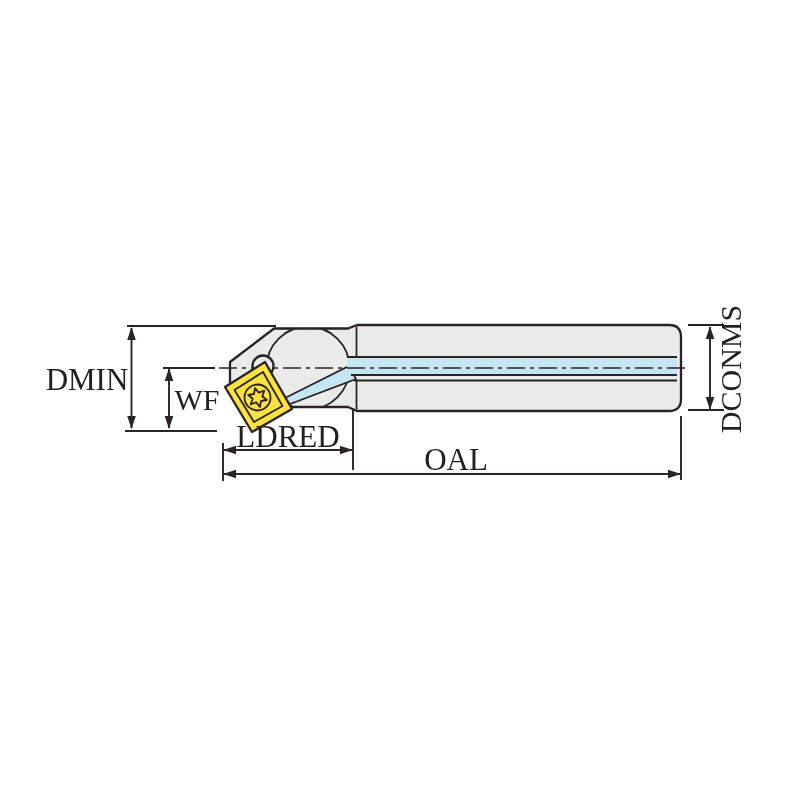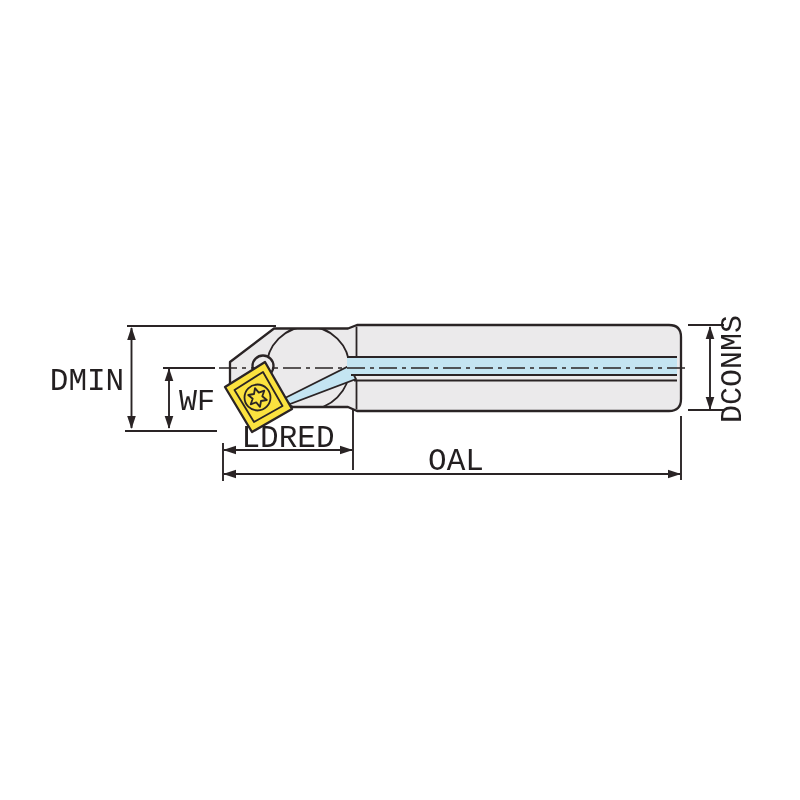--- a/index.html
+++ b/index.html
@@ -1,17 +1,17 @@
 <!DOCTYPE html>
 <html><head>
 <meta charset="utf-8">
 <style>
   html,body{margin:0;padding:0;background:#ffffff;}
   .stage{position:relative;width:800px;height:800px;background:#fff;overflow:hidden;
-         font-family:Liberation Mono, monospace;}
+         font-family:Liberation Serif, serif;}
   svg{position:absolute;left:0;top:0;}
   .outline{stroke:#2a2425;stroke-width:2.3;stroke-linejoin:round;}
   .thin{stroke:#2a2425;stroke-width:1.8;}
   .dim{stroke:#2a2425;stroke-width:1.9;}
   .arrow{fill:#2a2425;stroke:none;}
   .cline{stroke:#2a2425;stroke-width:1.6;stroke-dasharray:18 5 4 5;}
   text{fill:#231f20;}
   .lbl{font-size:31px;letter-spacing:0px;}
 </style>
 </head>

